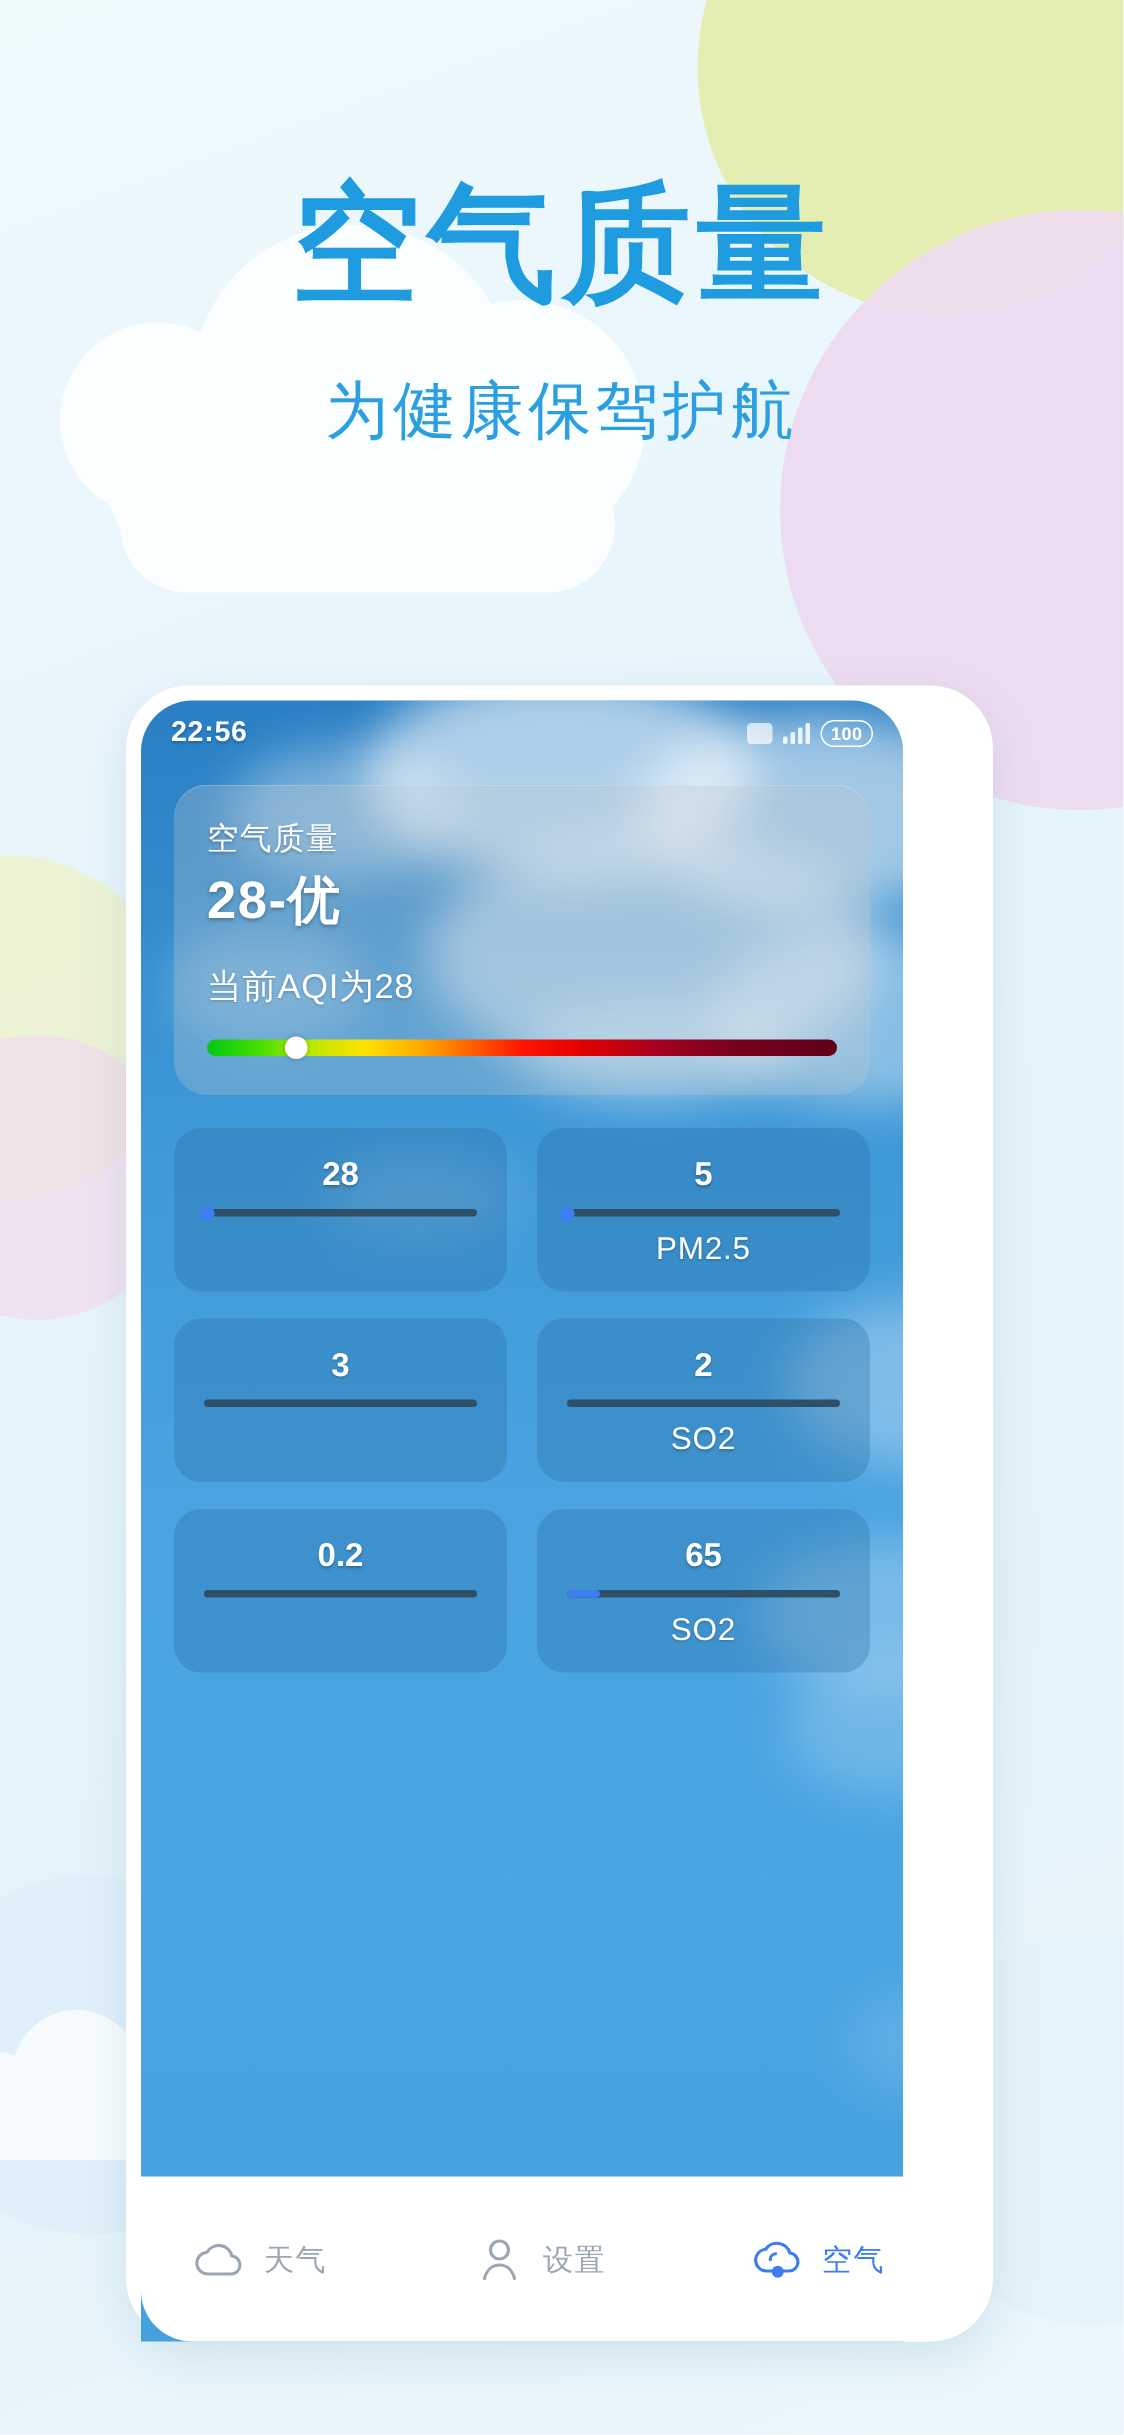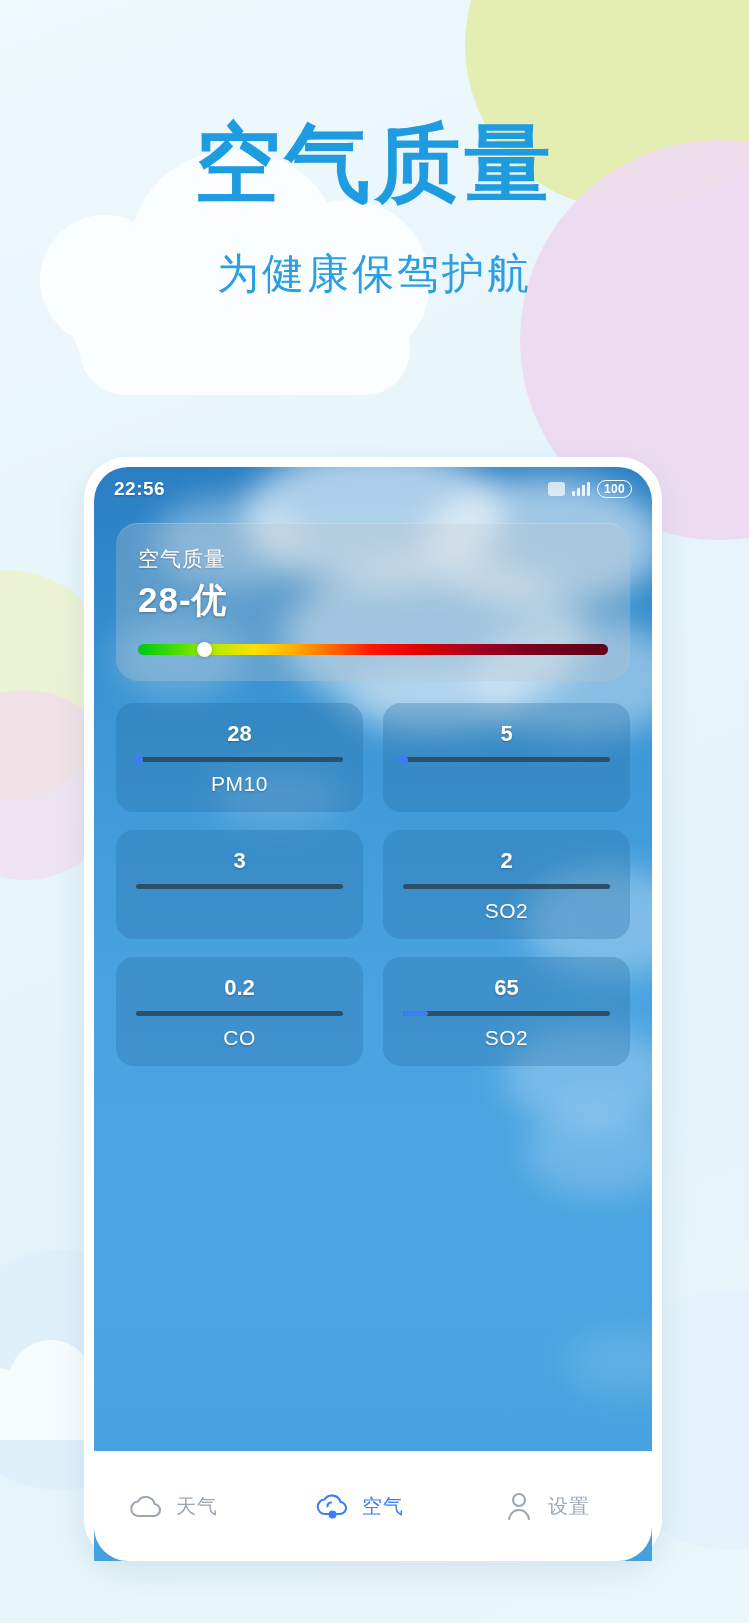--- a/index.html
+++ b/index.html
@@ -73,21 +73,21 @@
 
   
   .phone {
     position:absolute; left:84px; top:457px; width:578px; height:1104px;
     background:#ffffff; border-radius:42px;
     box-shadow:0 10px 30px rgba(60,110,150,.13);
     padding:10px 10px 0 10px;
     z-index:6;
   }
   .screen {
-    position:relative; width:558px; height:1094px;
+    position:relative; width:508px; height:1094px;
     border-radius:34px 34px 0 0; overflow:hidden;
     background:linear-gradient(180deg,#2a7fc4 0%,#2f86c8 8%,#3d97d6 24%,#4aa3e0 48%,#4aa5e2 72%,#46a0de 100%);
   }
   
   .sky-clouds { position:absolute; inset:0; pointer-events:none; }
   .sky-clouds i { position:absolute; border-radius:50%; background:#ffffff; filter:blur(16px); }
   .sky-clouds .s1 { left:150px; top:-20px;  width:260px; height:140px; opacity:.62; }
   .sky-clouds .s2 { left:330px; top:10px;   width:240px; height:130px; opacity:.55; }
   .sky-clouds .s3 { left:60px;  top:30px;   width:150px; height:90px;  opacity:.35; }
   .sky-clouds .s4 { left:190px; top:90px;   width:300px; height:160px; opacity:.48; }
@@ -245,87 +245,87 @@
             <b></b>
             <b></b>
         </div>
         <div class="battery">100</div>
       </div>
     </div>
 
     <div class="aqi-card">
       <div class="aqi-label">空气质量</div>
       <div class="aqi-value">28-优</div>
+      <div class="aqi-desc">当前AQI为28</div>
       <div class="aqi-bar-wrap">
         <div class="aqi-bar"></div>
         <div class="aqi-thumb" id="aqi-thumb" style="left: calc(14% - 7px);"></div>
       </div>
     </div>
 
     <div class="grid" id="metric-grid">
         <div class="metric">
           <div class="metric-val">28</div>
           <div class="metric-track">
             <div class="metric-dot" style="left: calc(1% - 5px);"></div>
           </div>
-          <div class="metric-name">PM10</div>
         </div>
         <div class="metric">
           <div class="metric-val">5</div>
           <div class="metric-track">
             <div class="metric-dot" style="left: calc(0% - 5px);"></div>
           </div>
+          <div class="metric-name">PM2.5</div>
         </div>
         <div class="metric">
           <div class="metric-val">3</div>
           <div class="metric-track"></div>
         </div>
         <div class="metric">
           <div class="metric-val">2</div>
           <div class="metric-track"></div>
           <div class="metric-name">SO2</div>
         </div>
         <div class="metric">
           <div class="metric-val">0.2</div>
           <div class="metric-track"></div>
-          <div class="metric-name">CO</div>
         </div>
         <div class="metric">
           <div class="metric-val">65</div>
           <div class="metric-track">
             <div class="metric-fill" style="width: 12%;"></div>
           </div>
           <div class="metric-name">SO2</div>
         </div>
       </div>
 
   </div>
 
   <div class="tabbar" id="tabbar">
       <div class="tab">
         <span>
           <svg width="40" height="32" viewBox="0 0 40 32" fill="none" stroke="#9aa7b3" stroke-width="2.1" stroke-linecap="round" stroke-linejoin="round">
       <path d="M12 26h15a6 6 0 0 0 .6-11.97A9 9 0 0 0 11 11.5 7 7 0 0 0 12 26z"></path>
           </svg>
         </span>
         <span class="tab-label" style="color: rgb(154, 167, 179);">天气</span>
+      </div>
+      <div class="tab">
+        <span>
+          <svg width="40" height="32" viewBox="0 0 40 32" fill="none" stroke="#9aa7b3" stroke-width="2.1" stroke-linecap="round" stroke-linejoin="round">
+      <circle cx="20" cy="10" r="6"></circle>
+            <path d="M10 29c1.5-6 5.5-9 10-9s8.5 3 10 9"></path>
+          </svg>
+        </span>
+        <span class="tab-label" style="color: rgb(154, 167, 179);">设置</span>
       </div>
       <div class="tab active">
         <span>
           <svg width="40" height="32" viewBox="0 0 40 32" fill="none" stroke="#3c7df0" stroke-width="2.1" stroke-linecap="round" stroke-linejoin="round">
       <path d="M13 24h14a6 6 0 0 0 .6-11.97A9 9 0 0 0 11.5 9.5 7 7 0 0 0 12.5 24"></path>
       <path d="M14.5 16.5a4 4 0 0 1 3.5-4"></path>
       <circle cx="19.5" cy="24.5" r="4" fill="#3c7df0" stroke="none"></circle>
           </svg>
         </span>
         <span class="tab-label" style="color: rgb(60, 125, 240);">空气</span>
       </div>
-      <div class="tab">
-        <span>
-          <svg width="40" height="32" viewBox="0 0 40 32" fill="none" stroke="#9aa7b3" stroke-width="2.1" stroke-linecap="round" stroke-linejoin="round">
-      <circle cx="20" cy="10" r="6"></circle>
-            <path d="M10 29c1.5-6 5.5-9 10-9s8.5 3 10 9"></path>
-          </svg>
-        </span>
-        <span class="tab-label" style="color: rgb(154, 167, 179);">设置</span>
-      </div>
     </div>
 </div>
 
 </body></html>

